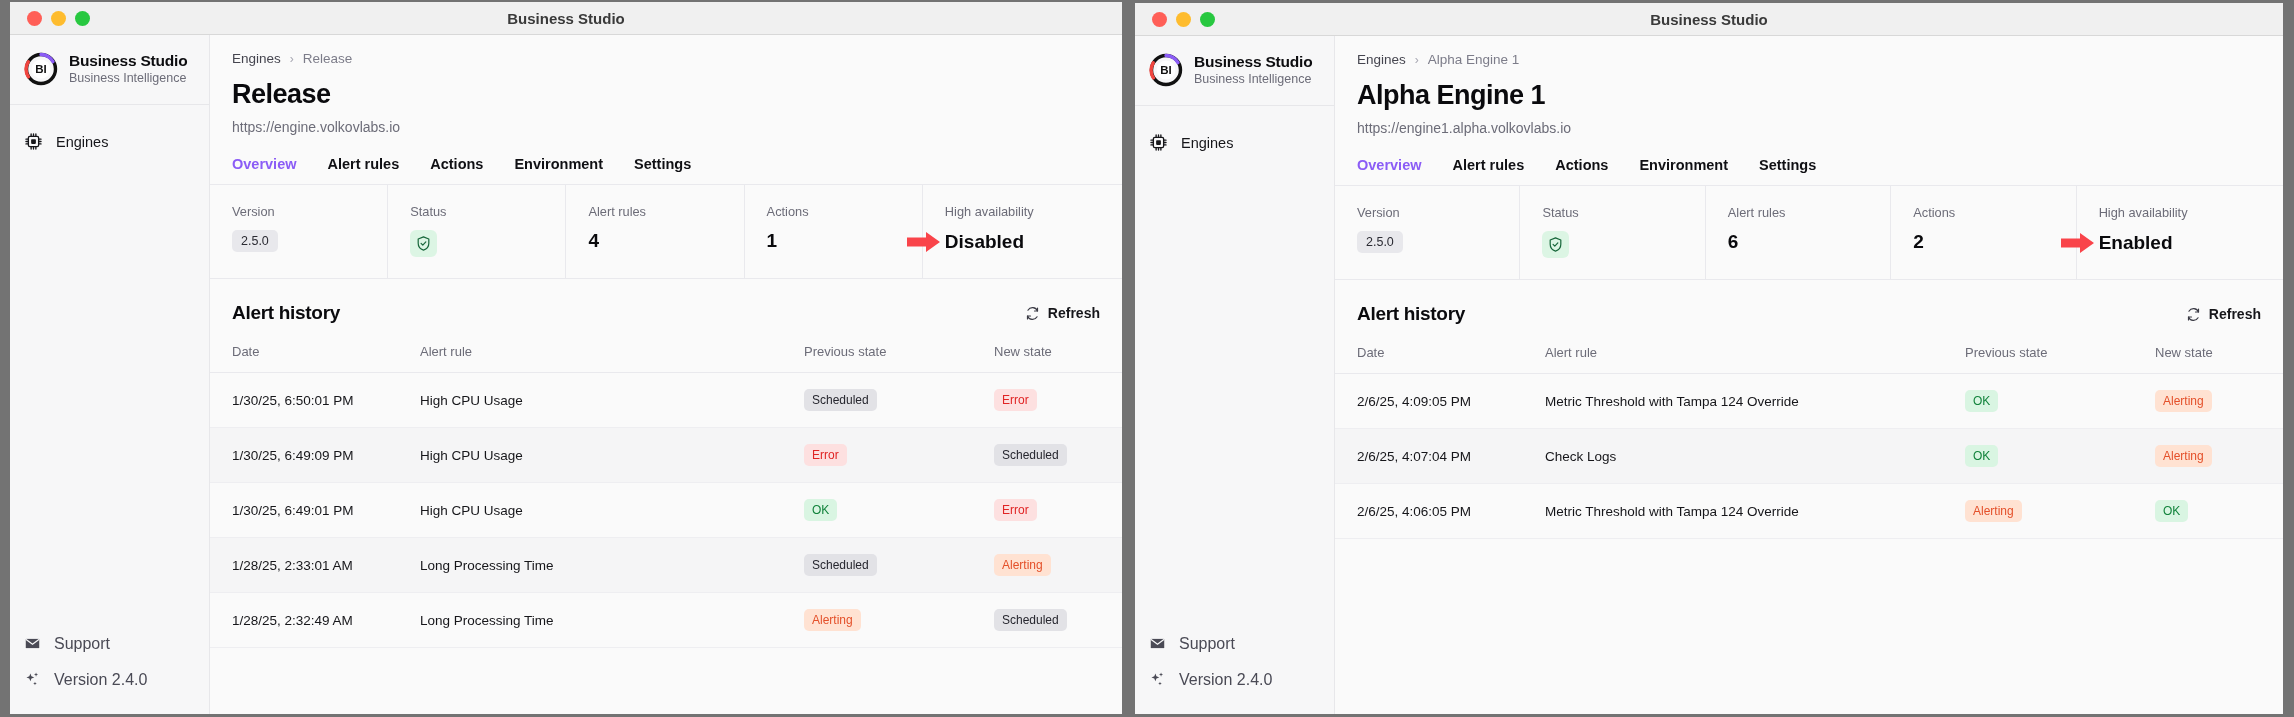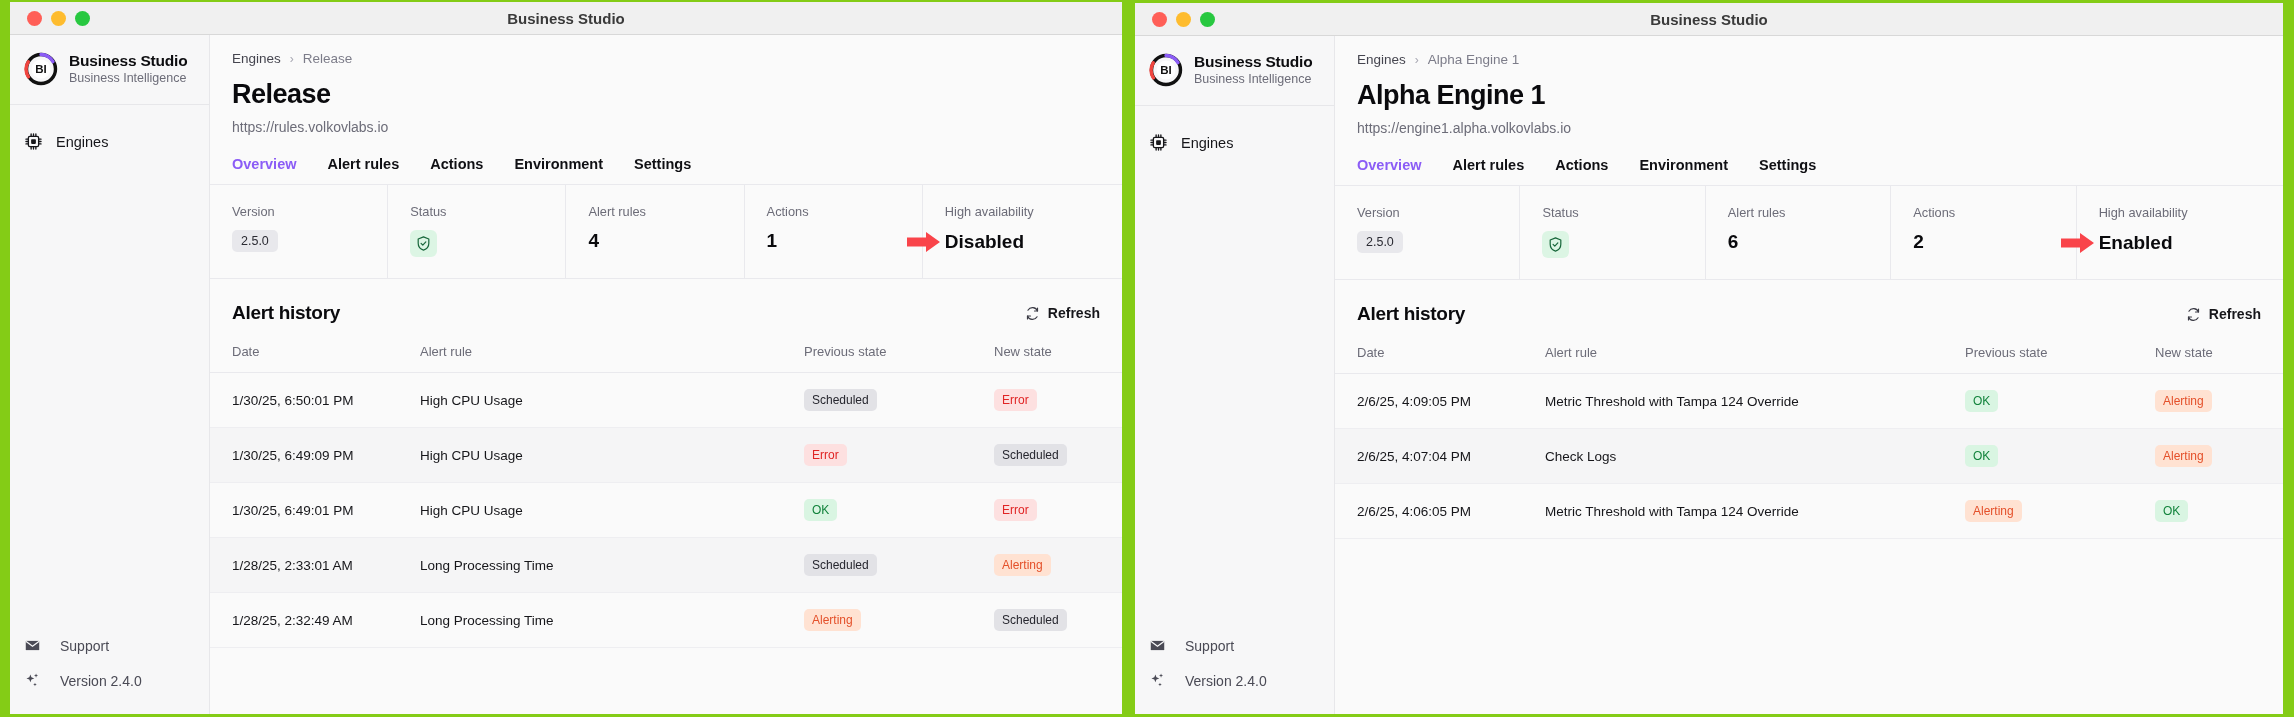--- a/index.html
+++ b/index.html
@@ -2,21 +2,21 @@
 <html><head>
 <meta charset="utf-8">
 <style>
   * { box-sizing: border-box; margin: 0; padding: 0; }
   html, body {
     width: 2294px; height: 717px;
     background: #000000;
     font-family: "Liberation Sans", sans-serif;
     overflow: hidden;
   }
-  .screen { position: relative; width: 2294px; height: 717px; background: #84cc16; }
+  .screen { position: relative; width: 2294px; height: 717px; background: #737373; }
 
   
   .window {
     position: absolute;
     background: #ffffff;
     overflow: hidden;
     display: flex;
     flex-direction: column;
   }
   .win-left  { left: 10px;   top: 2px;  width: 1112px; height: 712px; }
@@ -63,22 +63,22 @@
   .nav { padding-top: 18px; flex: 1 1 auto; }
   .nav-item {
     display: flex; align-items: center; gap: 13px;
     padding: 9px 14px; cursor: pointer;
     font-size: 14.5px; color: #16161a;
   }
   .nav-item svg { flex: 0 0 auto; }
 
   .sidebar-foot { padding: 0 14px 16px 14px; }
   .foot-item {
-    display: flex; align-items: center; gap: 19px;
-    padding: 9px 0; font-size: 14px; color: #4a4a55; cursor: pointer;
+    display: flex; align-items: flex-start; gap: 13px;
+    padding: 9px 0; font-size: 16px; color: #4a4a55; cursor: pointer;
   }
 
   
   .main { flex: 1 1 auto; min-width: 0; background: #fafafa; display: flex; flex-direction: column; }
   .main-pad { padding: 0 22px; }
 
   .breadcrumb {
     display: flex; align-items: center; gap: 9px;
     padding: 16px 22px 0 22px;
     font-size: 13.5px; color: #6c6c78;
@@ -234,21 +234,21 @@
           </div>
       </div>
 
       <div class="main">
         <div class="breadcrumb">
           <span class="bc-link">Engines</span>
           <span class="bc-sep">›</span>
           <span class="bc-cur">Release</span>
         </div>
         <div class="page-title">Release</div>
-        <div class="page-url">https://rules.volkovlabs.io</div>
+        <div class="page-url">https://engine.volkovlabs.io</div>
         <div class="tabs">
     <div class="tab active">Overview</div>
     <div class="tab ">Alert rules</div>
     <div class="tab ">Actions</div>
     <div class="tab ">Environment</div>
     <div class="tab ">Settings</div>
           </div>
         <div class="stats">
             <div class="stat">
       <div class="stat-label">Version</div>

